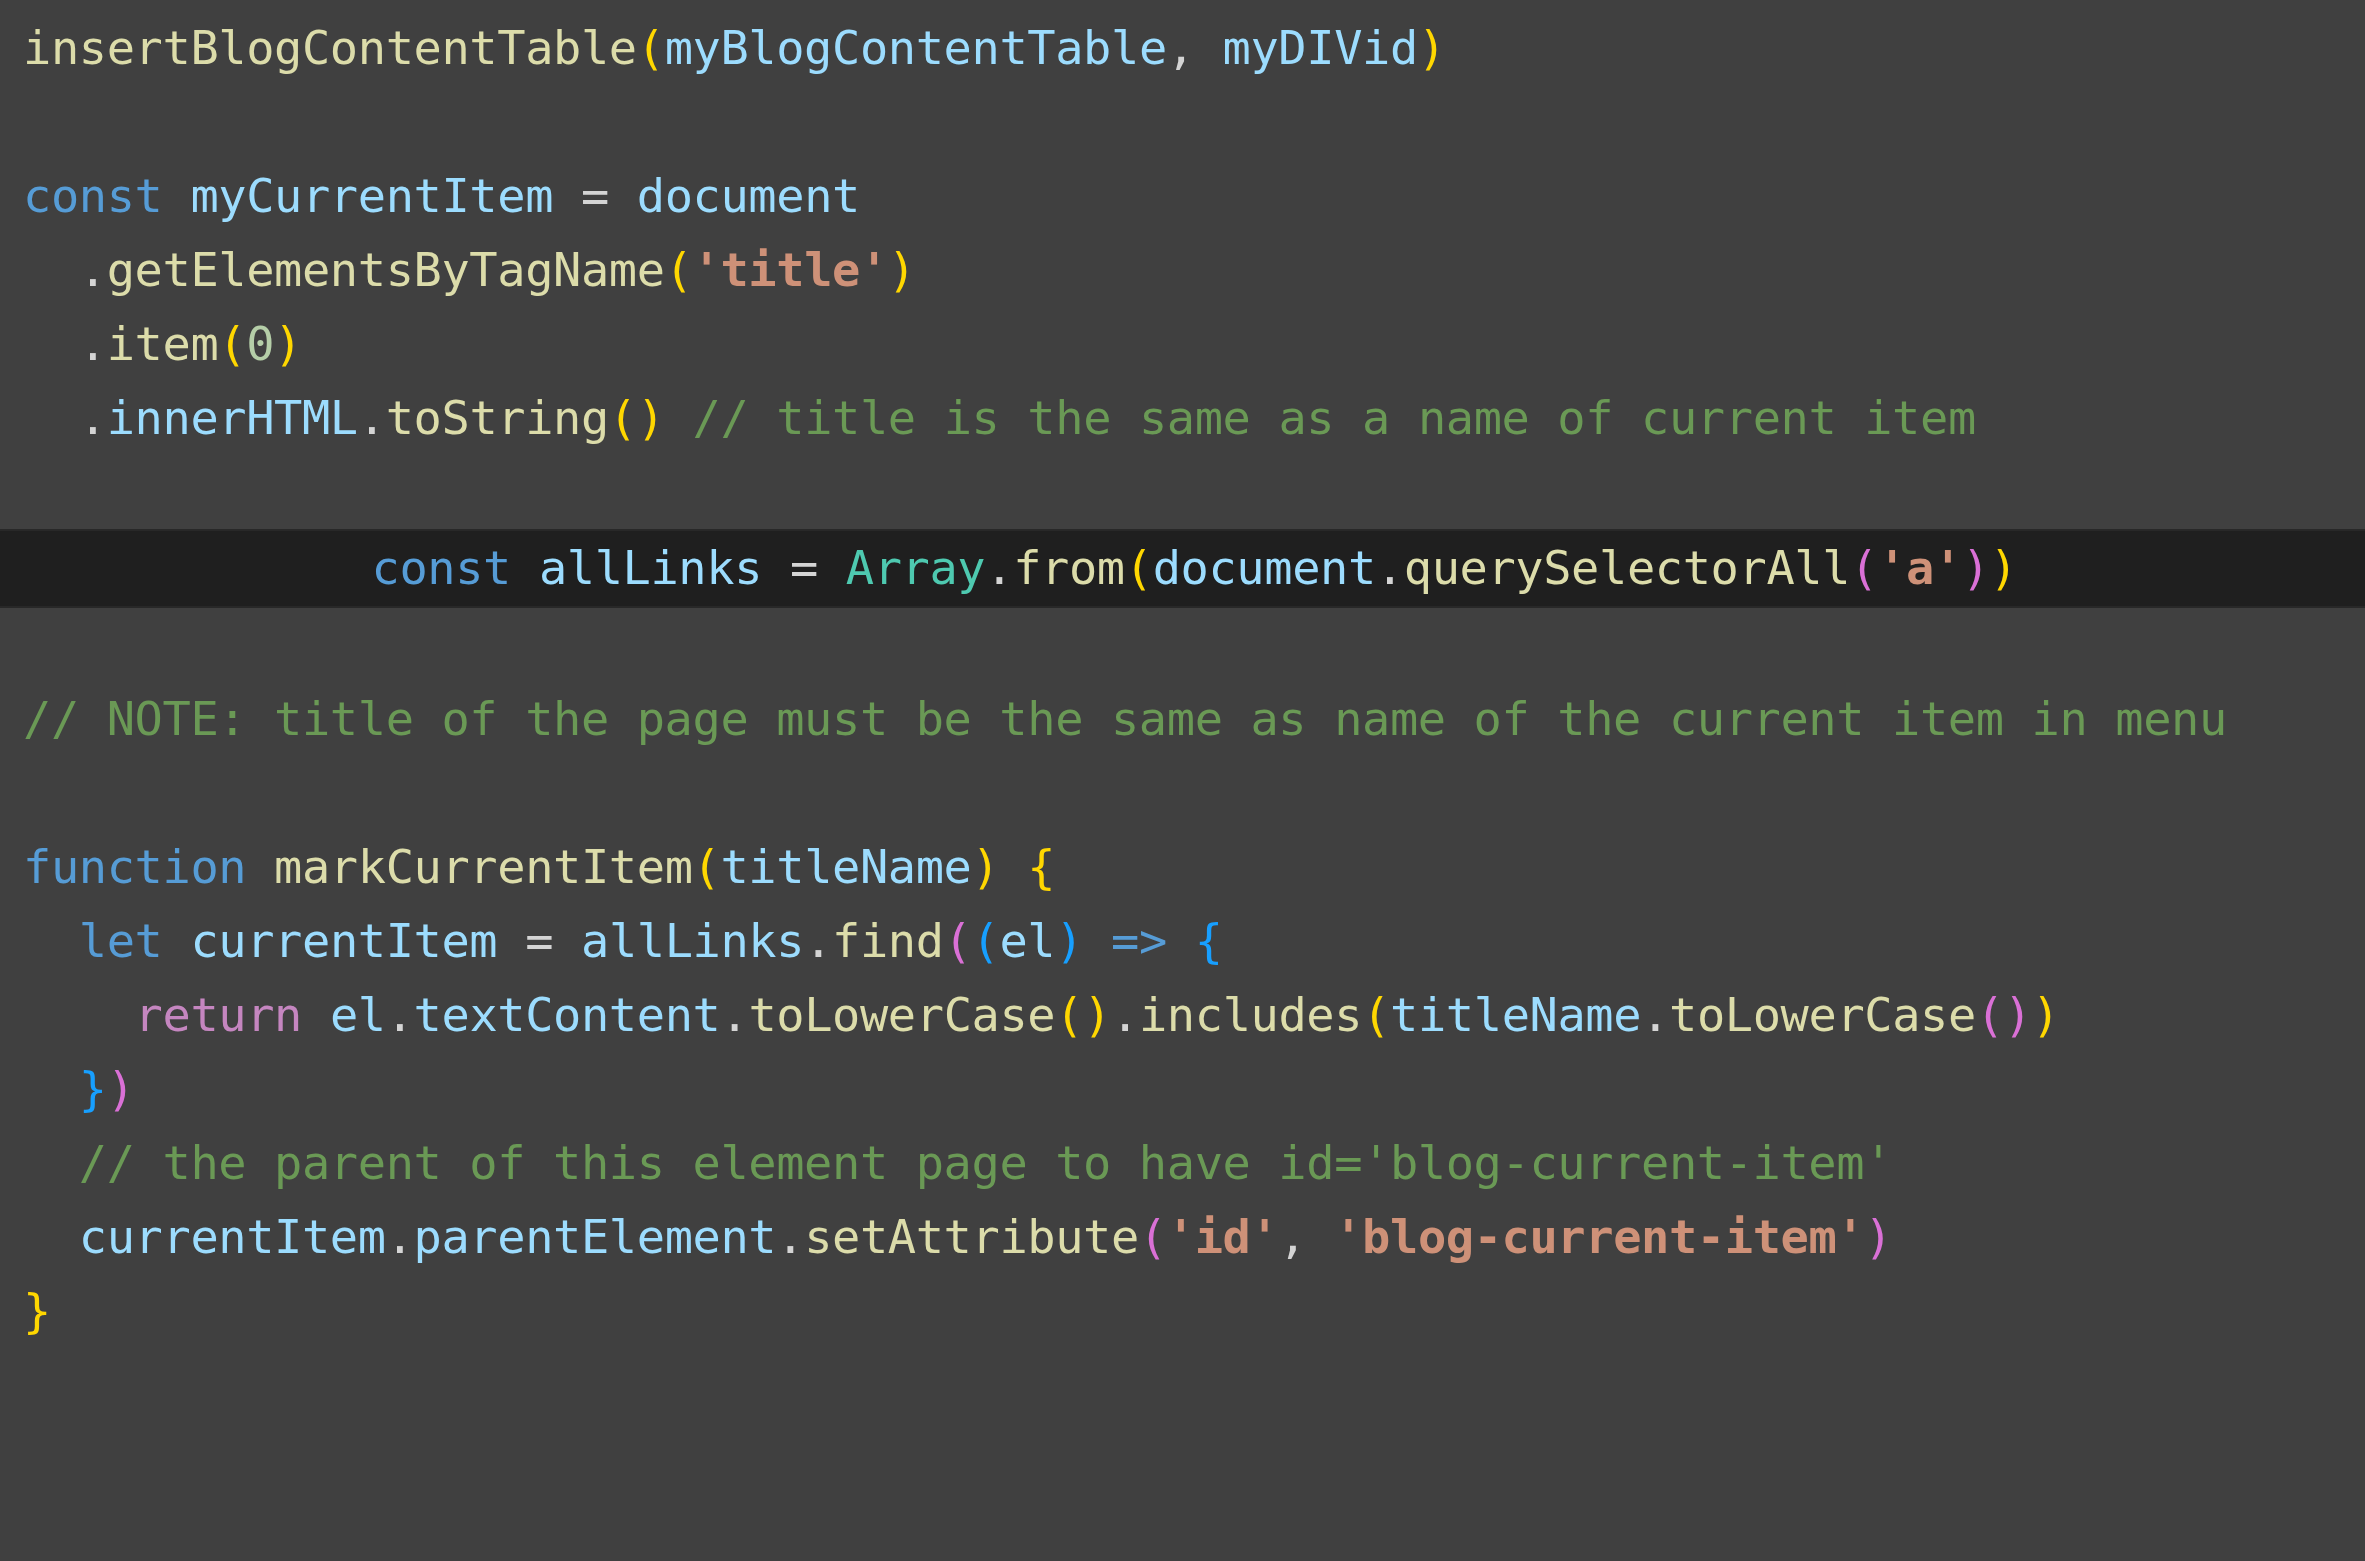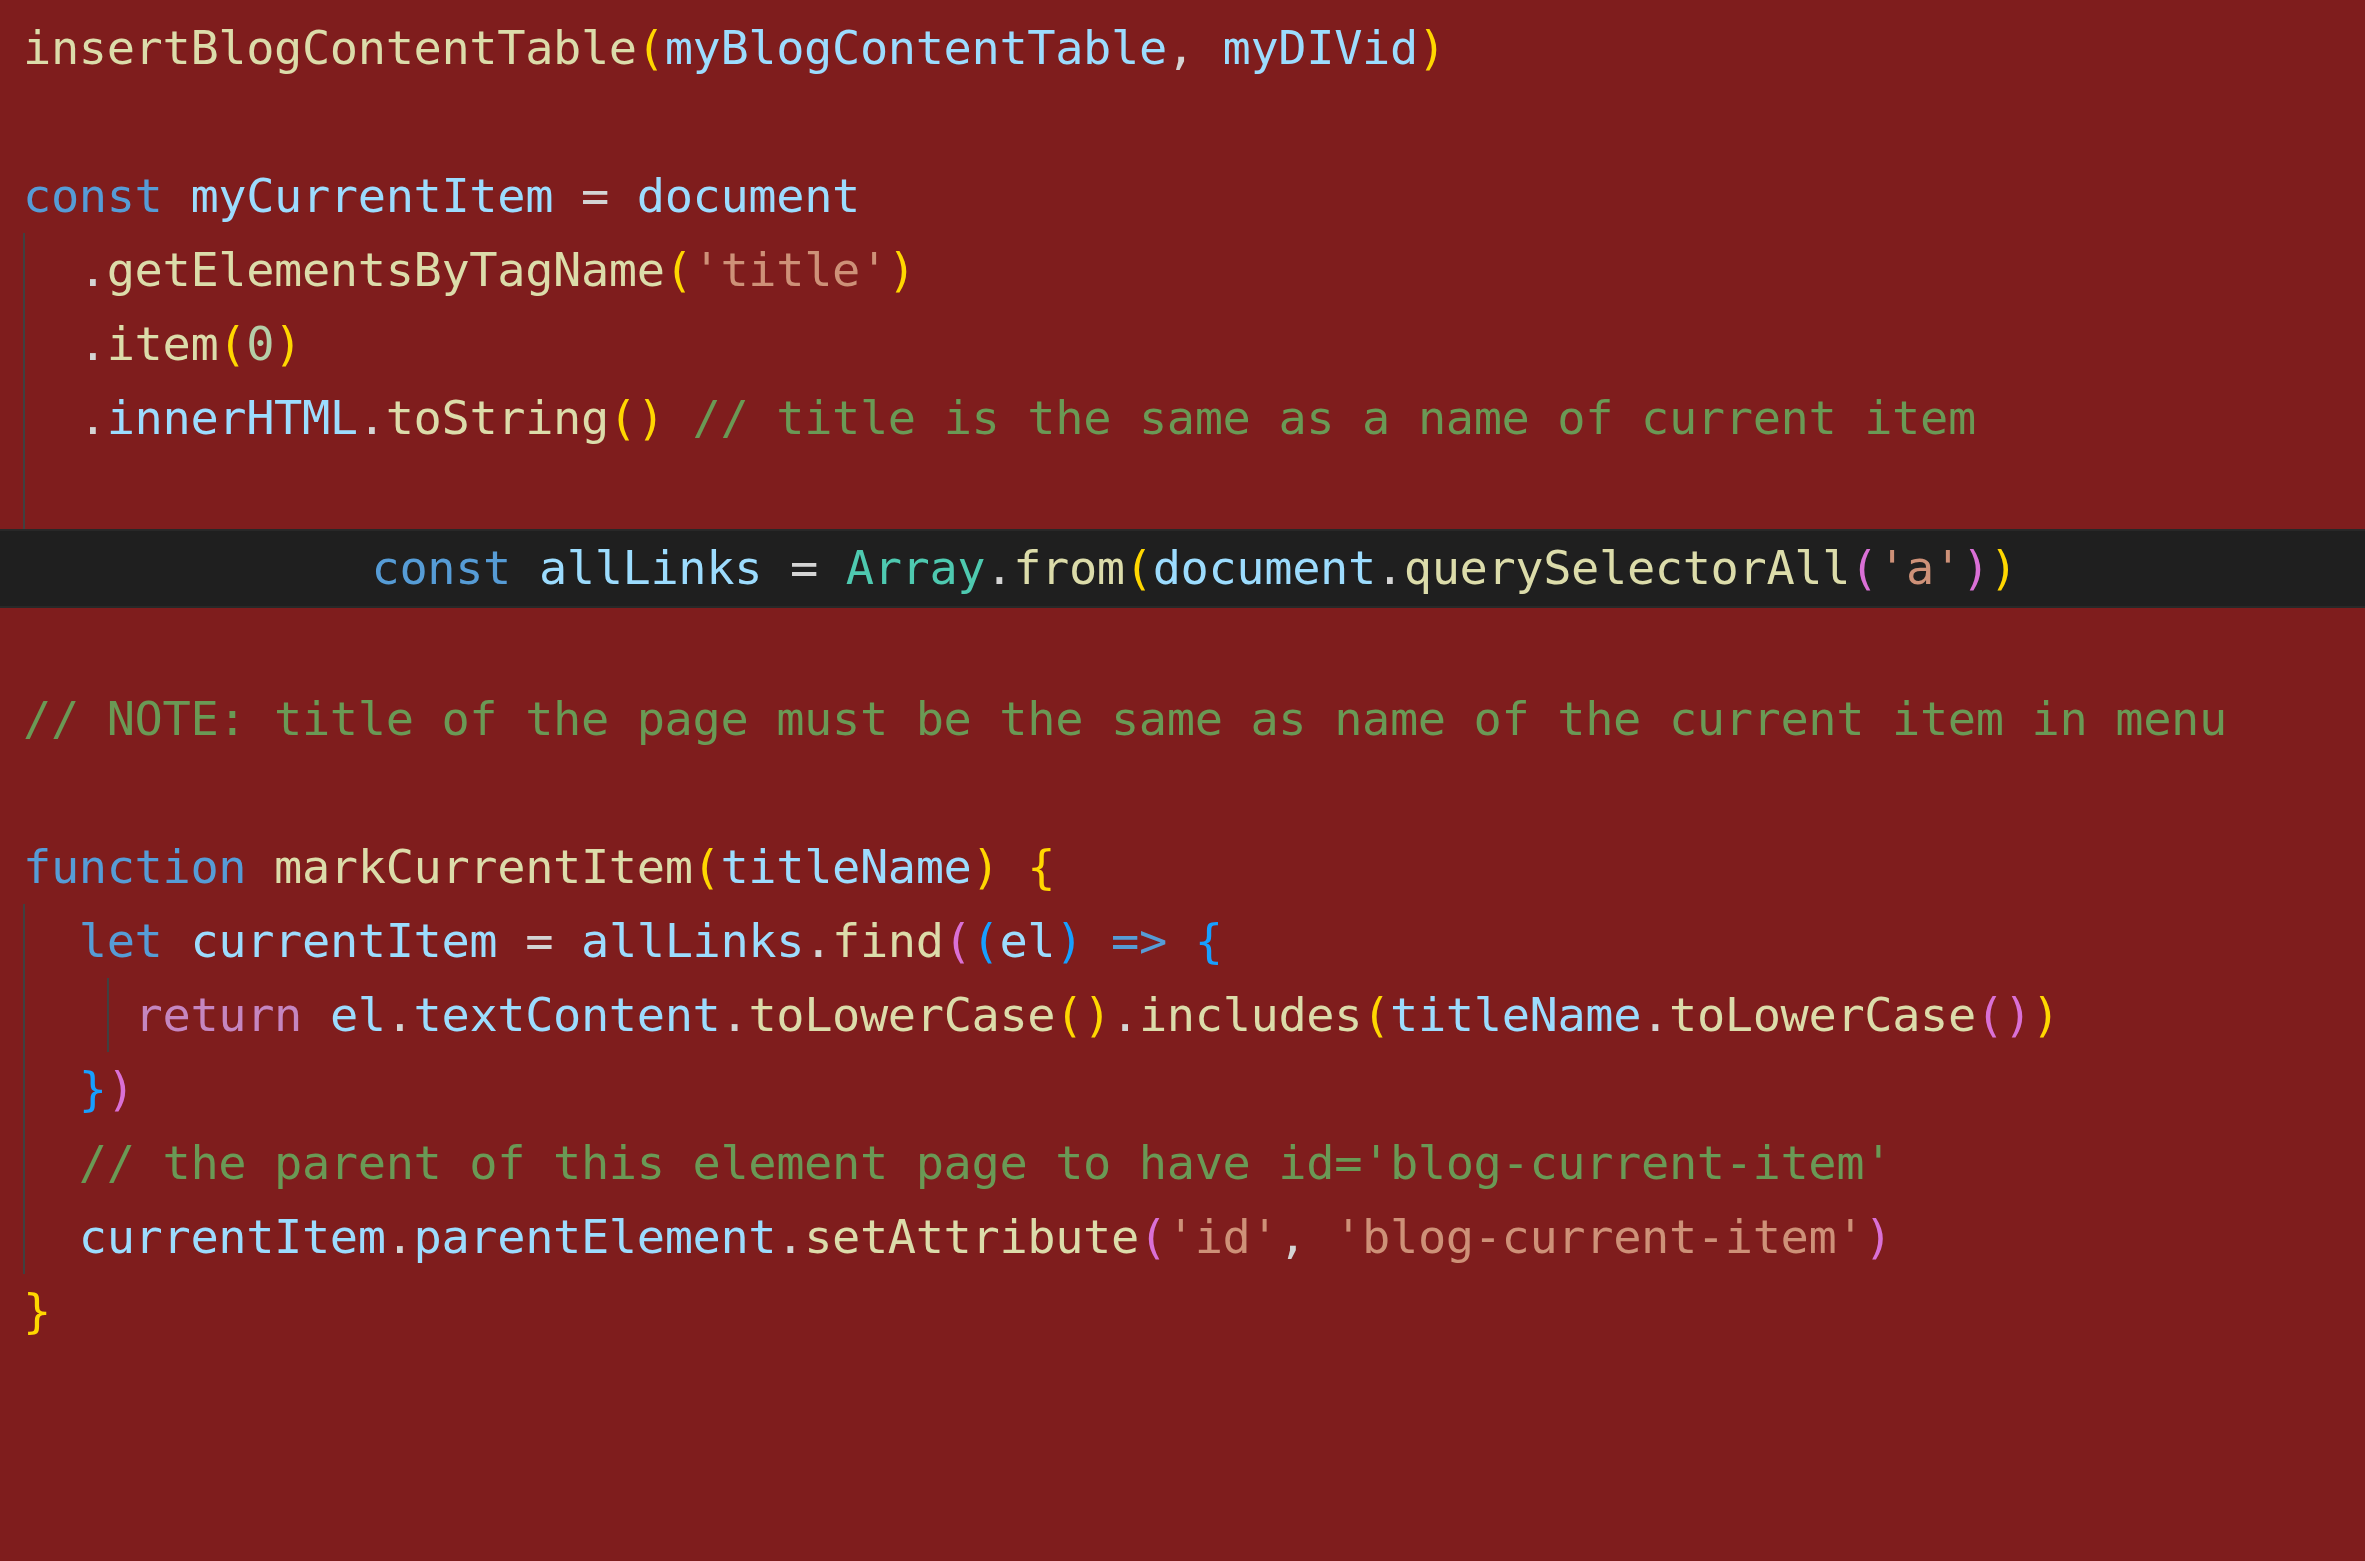--- a/index.html
+++ b/index.html
@@ -11,21 +11,21 @@
     width: 2366px;
     height: 1562px;
     overflow: hidden;
     font-family: "DejaVu Sans Mono", "Liberation Mono", monospace;
   }
 
   #editor {
     position: relative;
     width: 2366px;
     height: 1562px;
-    background: #7f1d1d;
+    background: #404040;
     padding-top: 10.7px;
     box-sizing: border-box;
   }
 
   .code-line {
     position: relative;
     height: 74px;
     line-height: 74px;
     white-space: pre;
     font-size: 47px;
@@ -54,21 +54,21 @@
     background: #404040;
   }
   .guide.g1 { left: 23px; }
   .guide.g2 { left: 107px; }
 
   
   .t-fn       { color: #dcdcaa; }
   .t-var      { color: #9cdcfe; }
   .t-kw       { color: #569cd6; }
   .t-ctrl     { color: #c586c0; }
-  .t-str      { color: #ce9178; }
+  .t-str      { color: #ce9178; font-weight: bold; }
   .t-num      { color: #b5cea8; }
   .t-comment  { color: #6a9955; margin-top: 27px; }
   .t-class    { color: #4ec9b0; }
   .t-plain    { color: #d4d4d4; }
   .t-op       { color: #d4d4d4; }
   .t-b1       { color: #ffd700; }
   .t-b2       { color: #da70d6; }
   .t-b3       { color: #179fff; }
 </style>
 </head>

